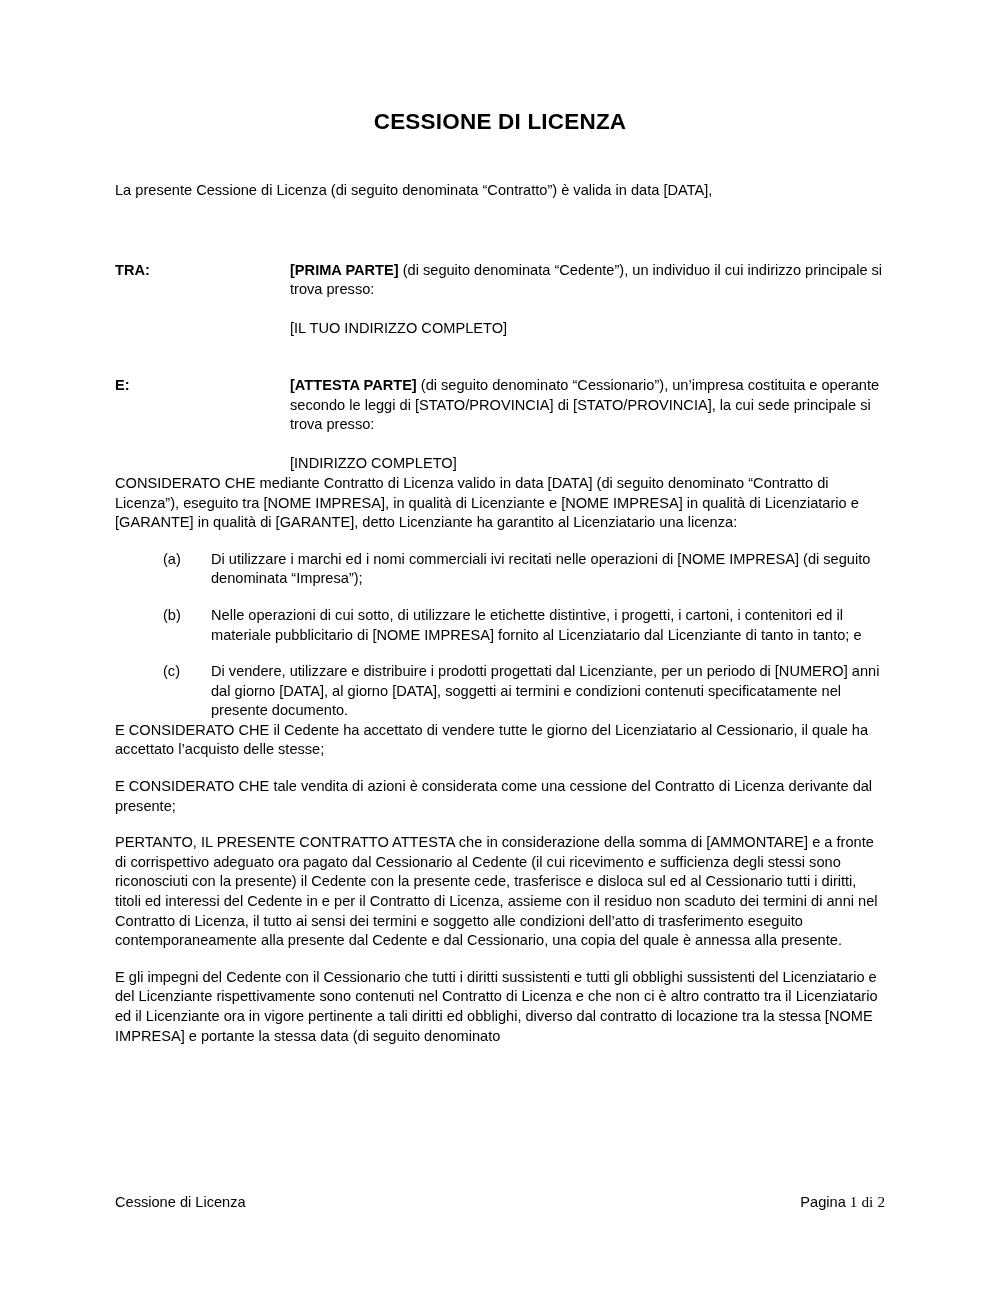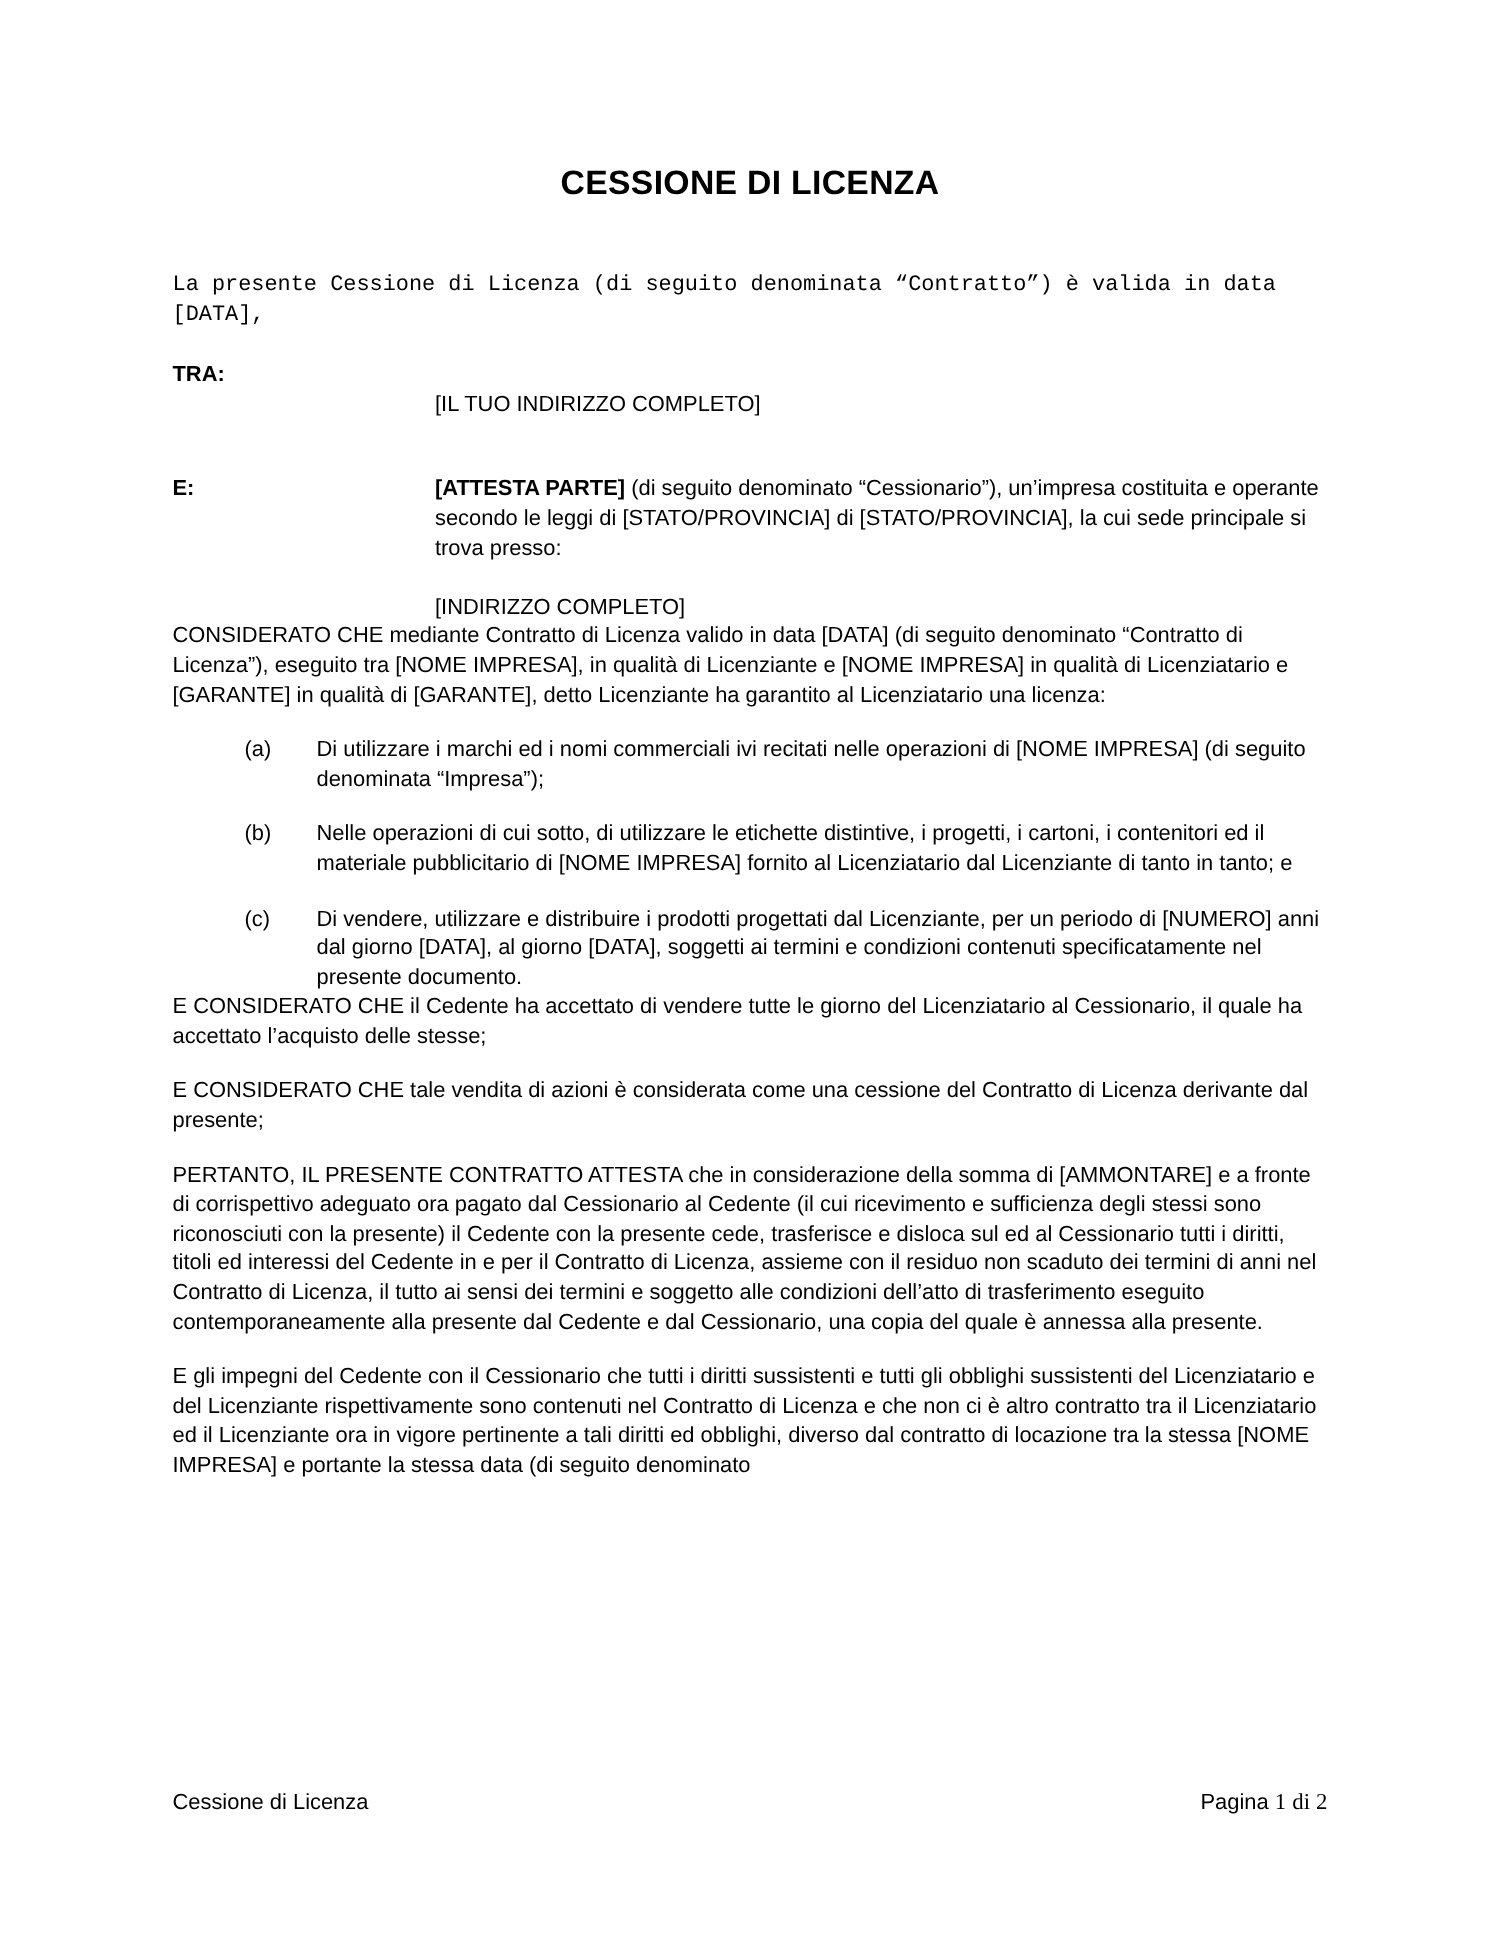--- a/index.html
+++ b/index.html
@@ -41,31 +41,30 @@
 
   
   .para {
     font-size: 14.6px;
     line-height: 19.6px;
     text-align: left;
     margin: 0;
   }
   .intro {
     margin-top: 46px;
-    font-family: Liberation Mono, monospace;
   }
 
   
   .party-block {
     display: flex;
     align-items: flex-start;
     font-size: 14.6px;
     line-height: 19.6px;
   }
-  .party-block.first { margin-top: 21px; }
+  .party-block.first { margin-top: 60px; }
   .party-block.second { margin-top: 37px; }
   .party-label {
     width: 175px;
     flex: 0 0 175px;
     font-weight: bold;
   }
   .party-body {
     flex: 1 1 auto;
   }
   .party-body .addr {
@@ -127,20 +126,21 @@
 
   <div class="doc-body">
 
     <h1 class="doc-title">CESSIONE DI LICENZA</h1>
 
     <p class="para intro">La presente Cessione di Licenza (di seguito denominata “Contratto”) è valida in data [DATA],</p>
 
     <div class="party-block first">
       <div class="party-label">TRA:</div>
       <div class="party-body">
+        <div><b>[PRIMA PARTE]</b><span> (di seguito denominata “Cedente”), un individuo il cui indirizzo principale si trova presso:</span></div>
         <div class="addr">[IL TUO INDIRIZZO COMPLETO]</div>
       </div>
     </div>
 
     <div class="party-block second">
       <div class="party-label">E:</div>
       <div class="party-body">
         <div><b>[ATTESTA PARTE]</b><span> (di seguito denominato “Cessionario”), un’impresa costituita e operante secondo le leggi di [STATO/PROVINCIA] di [STATO/PROVINCIA], la cui sede principale si trova presso:</span></div>
         <div class="addr">[INDIRIZZO COMPLETO]</div>
       </div>

